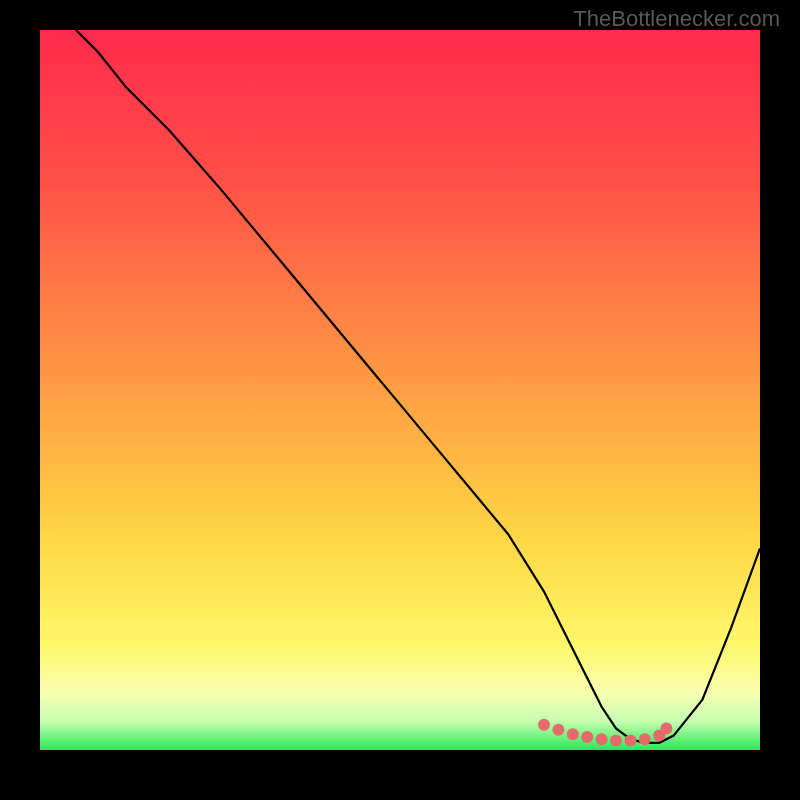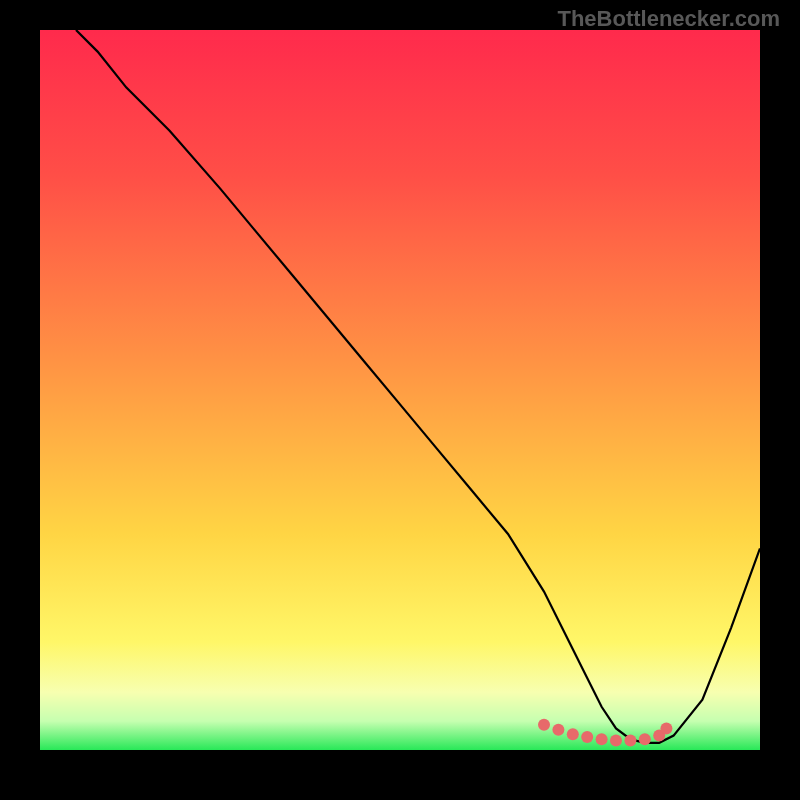--- a/index.html
+++ b/index.html
@@ -15,21 +15,21 @@
     position: relative;
     width: 800px;
     height: 800px;
     background: #000;
   }
   .watermark {
     position: absolute;
     top: 6px;
     right: 20px;
     font-size: 22px;
-    font-weight: bold;
+    font-weight: normal;
     color: #585858;
     z-index: 10;
   }
   .plot-area {
     position: absolute;
     left: 40px;
     top: 30px;
     width: 720px;
     height: 720px;
   }

